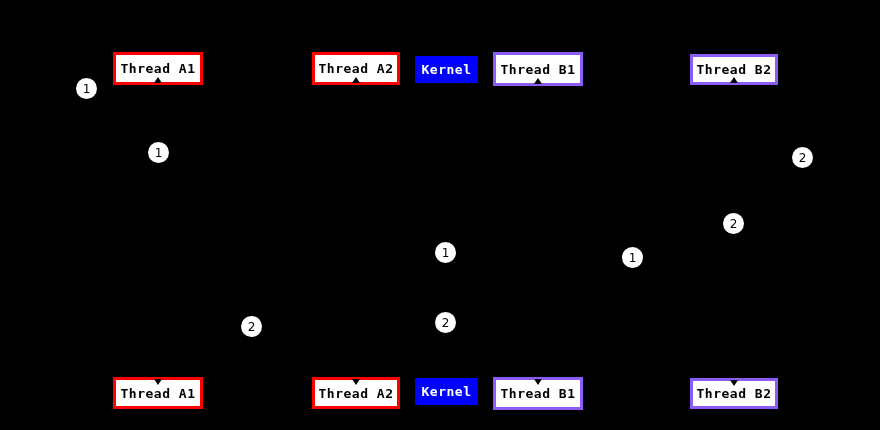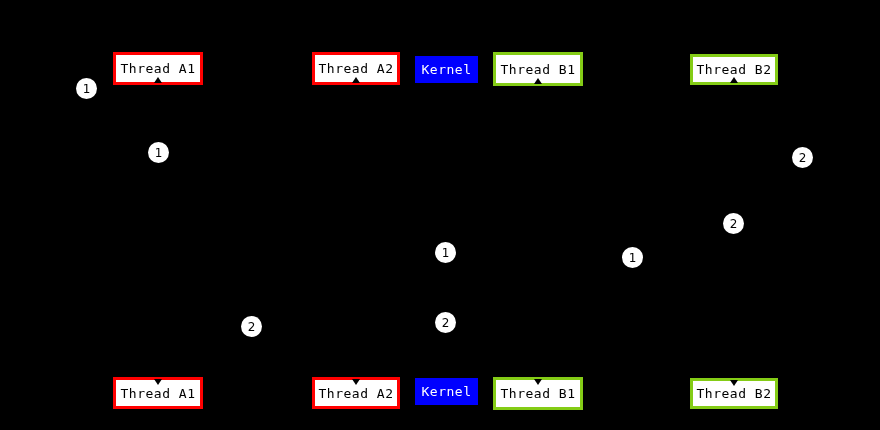--- a/index.html
+++ b/index.html
@@ -18,23 +18,24 @@
   .box {
     position: absolute;
     box-sizing: border-box;
     background: #ffffff;
     display: flex;
     align-items: center;
     justify-content: center;
     font-size: 13px;
     color: #000000;
     letter-spacing: 0.5px;
+    font-weight: bold;
   }
   .box.red-border  { border: 3px solid #ff0000; }
-  .box.blue-border { border: 3px solid #84cc16; }
+  .box.blue-border { border: 3px solid #8b5cf6; }
   .box.blue-fill {
     background: #0000ff;
     color: #ffffff;
     border: none;
     text-align: right;
   }
   
   .a1-top { left: 113px; top: 52px; width: 90px; height: 33px; }
   .a2-top { left: 312px; top: 52px; width: 88px; height: 33px; }
   .k-top  { left: 415px; top: 56px; width: 63px; height: 27px; }

